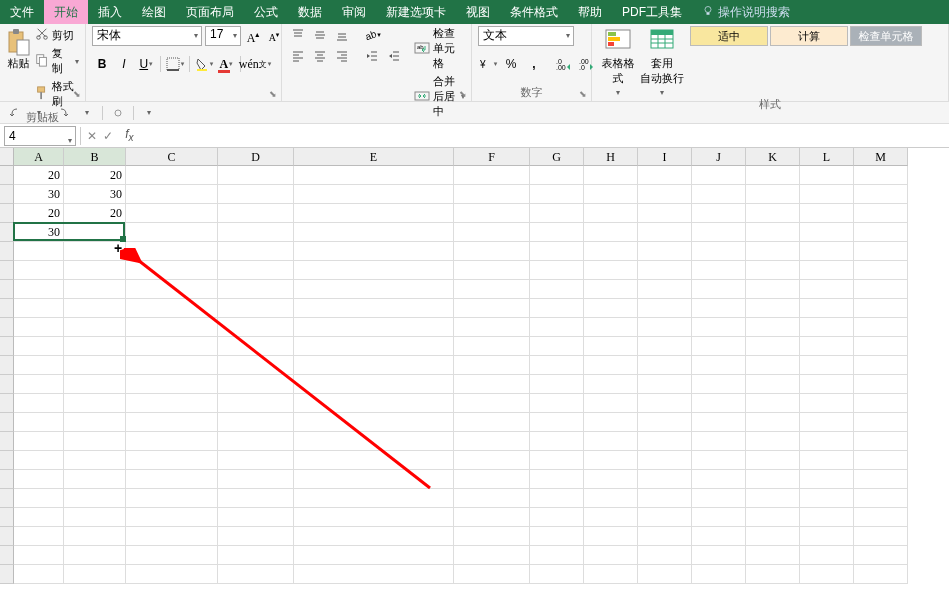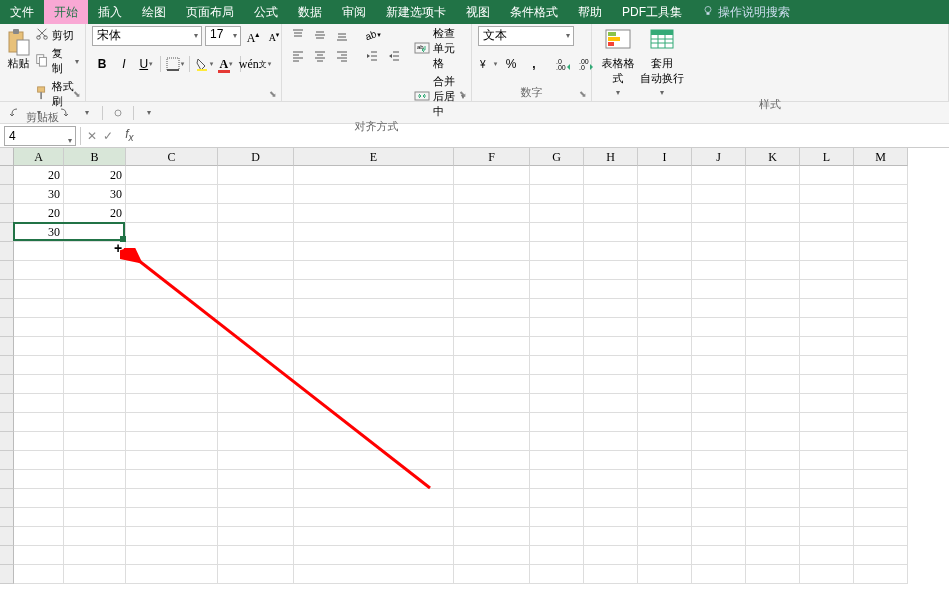--- a/index.html
+++ b/index.html
@@ -305,21 +305,20 @@
           <span><svg width="16" height="16">
                 <rect x="1" y="4" width="14" height="8" fill="none" stroke="#888"></rect>
                 <path d="M4 8 L7 8 M7 8 L5 6 M7 8 L5 10" stroke="#3a7"></path>
                 <path d="M12 8 L9 8 M9 8 L11 6 M9 8 L11 10" stroke="#3a7"></path>
               </svg></span>
           <span>合并后居中</span>
             <span style="font-size:8px;color:#666"> ▾</span>
         </div>
       </div>
     </div>
-    <div class="group-label">对齐方式</div>
     <div class="group-corner">⬊</div>
   </div>
 
   <div class="group" style="width:120px">
     <div class="group-body" style="flex-direction:column">
       <div class="num-top">
         <div class="num-format"><span>文本</span><span class="dd-arrow">▾</span></div>
       </div>
       <div class="num-bot">
         <div class="icon-btn">
@@ -372,20 +371,25 @@
             <line x1="3" y1="13" x2="25" y2="13" stroke="#3a7"></line>
             <line x1="3" y1="17" x2="25" y2="17" stroke="#3a7"></line>
             <line x1="10" y1="4" x2="10" y2="22" stroke="#3a7"></line>
             <line x1="17" y1="4" x2="17" y2="22" stroke="#3a7"></line>
           </svg>
         <div style="white-space:pre">套用
 自动换行</div>
         <span style="font-size:8px;color:#666">▾</span>
       </div>
       <div class="cell-styles">
+        <div style="display:flex;gap:2px">
+          <div class="style-pill pill-note">适中</div>
+          <div class="style-pill pill-calc">计算</div>
+          <div class="style-pill pill-check">检查单元格</div>
+        </div>
       </div>
     </div>
     <div class="group-label">样式</div>
   </div>
 
 </div>
 
 <div class="qat">
   <div class="qat-btn">
       <svg width="14" height="14">

